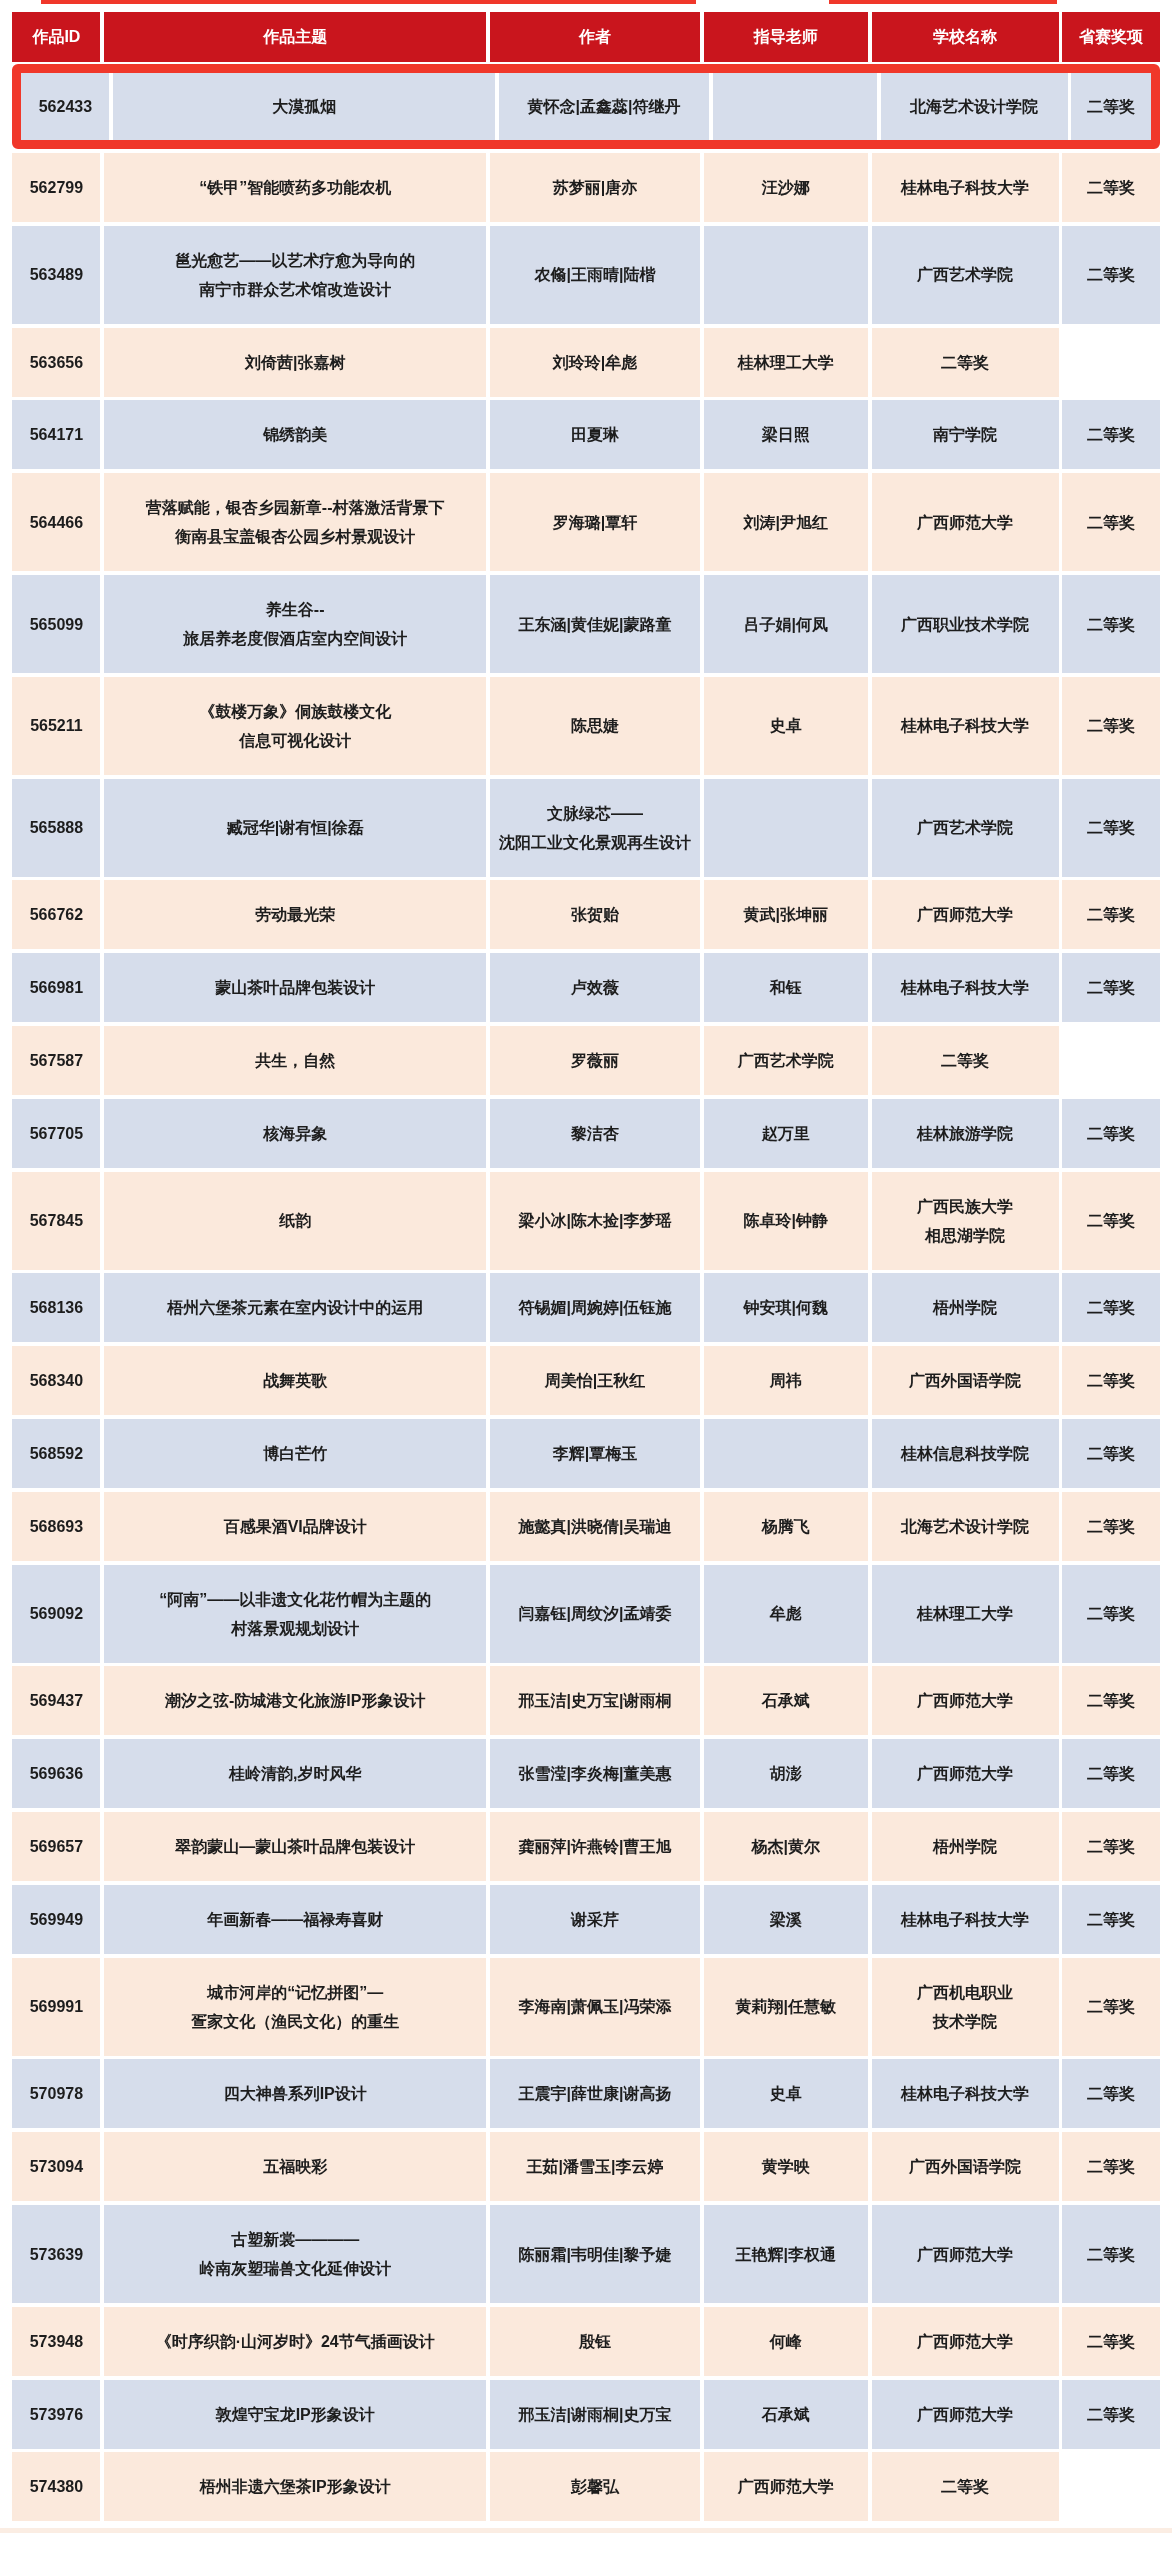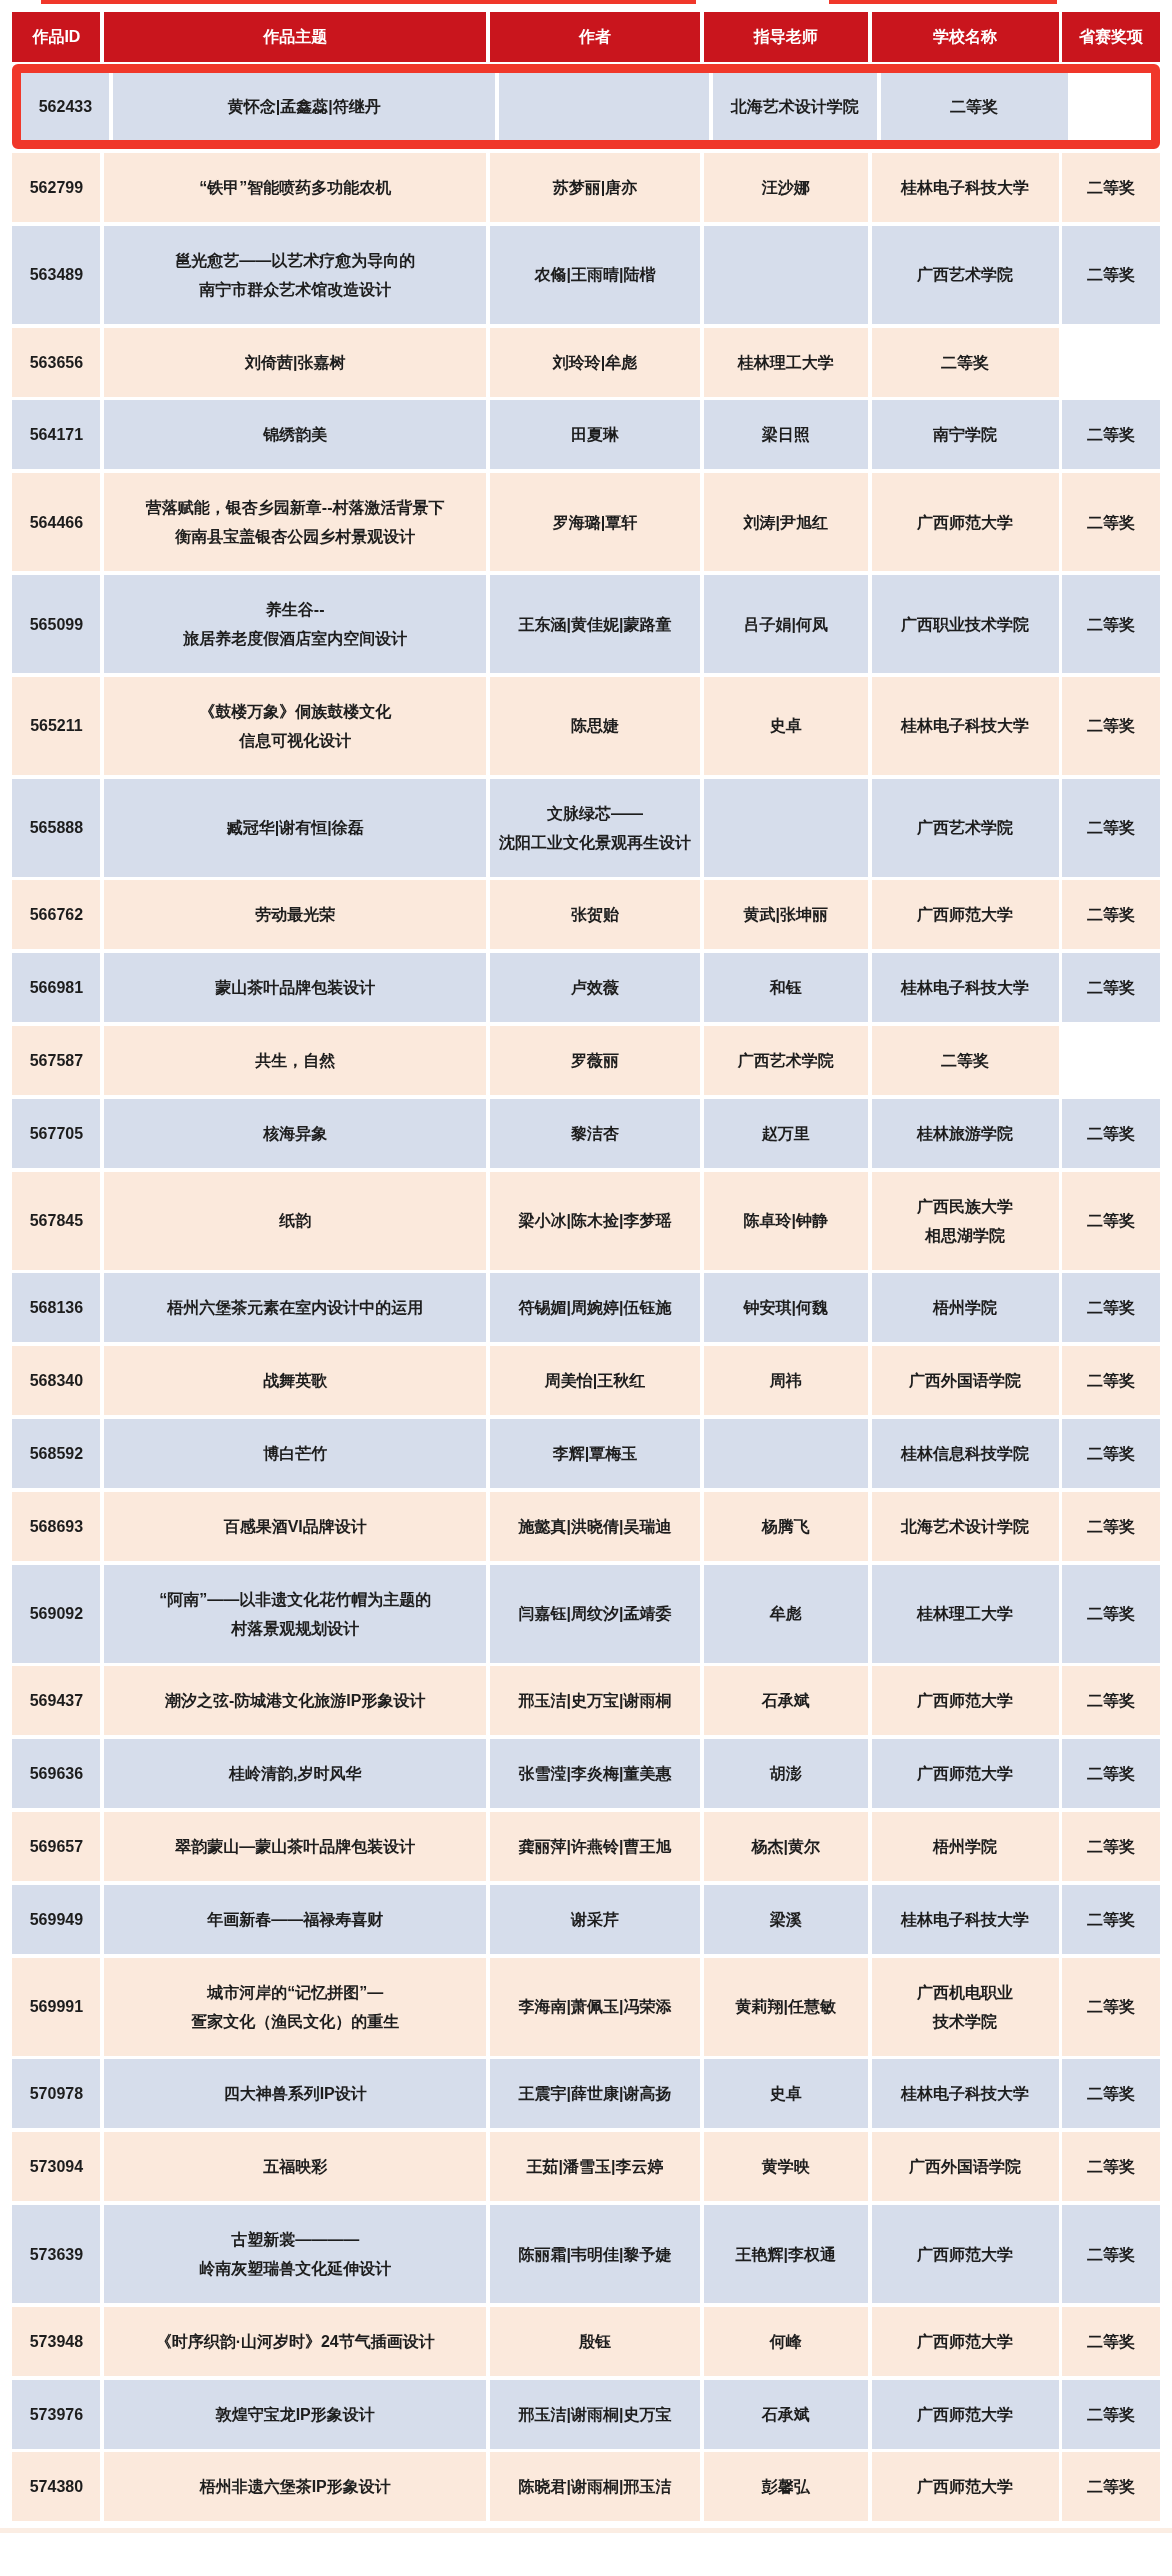--- a/index.html
+++ b/index.html
@@ -82,20 +82,21 @@
       <div class="hcell">作品ID</div>
       <div class="hcell">作品主题</div>
       <div class="hcell">作者</div>
       <div class="hcell">指导老师</div>
       <div class="hcell">学校名称</div>
       <div class="hcell">省赛奖项</div>
     </div>
     <div>
         <div class="grid row blue highlight">
           <div class="cell">562433</div>
+          <div class="cell">大漠孤烟</div>
           <div class="cell">黄怀念|孟鑫蕊|符继丹</div>
           <div class="cell"></div>
           <div class="cell">北海艺术设计学院</div>
           <div class="cell">二等奖</div>
         </div>
         <div class="grid row cream">
           <div class="cell">562799</div>
           <div class="cell">“铁甲”智能喷药多功能农机</div>
           <div class="cell">苏梦丽|唐亦</div>
           <div class="cell">汪沙娜</div>
@@ -322,21 +323,20 @@
           <div class="cell">573976</div>
           <div class="cell">敦煌守宝龙IP形象设计</div>
           <div class="cell">邢玉洁|谢雨桐|史万宝</div>
           <div class="cell">石承斌</div>
           <div class="cell">广西师范大学</div>
           <div class="cell">二等奖</div>
         </div>
         <div class="grid row cream">
           <div class="cell">574380</div>
           <div class="cell">梧州非遗六堡茶IP形象设计</div>
-          <div class="cell">陈晓君|谢雨桐|邢玉洁</div>
           <div class="cell">彭馨弘</div>
           <div class="cell">广西师范大学</div>
           <div class="cell">二等奖</div>
         </div>
       </div>
   </div>
 
   <div class="bottom-sliver"></div>
 </div>
 

